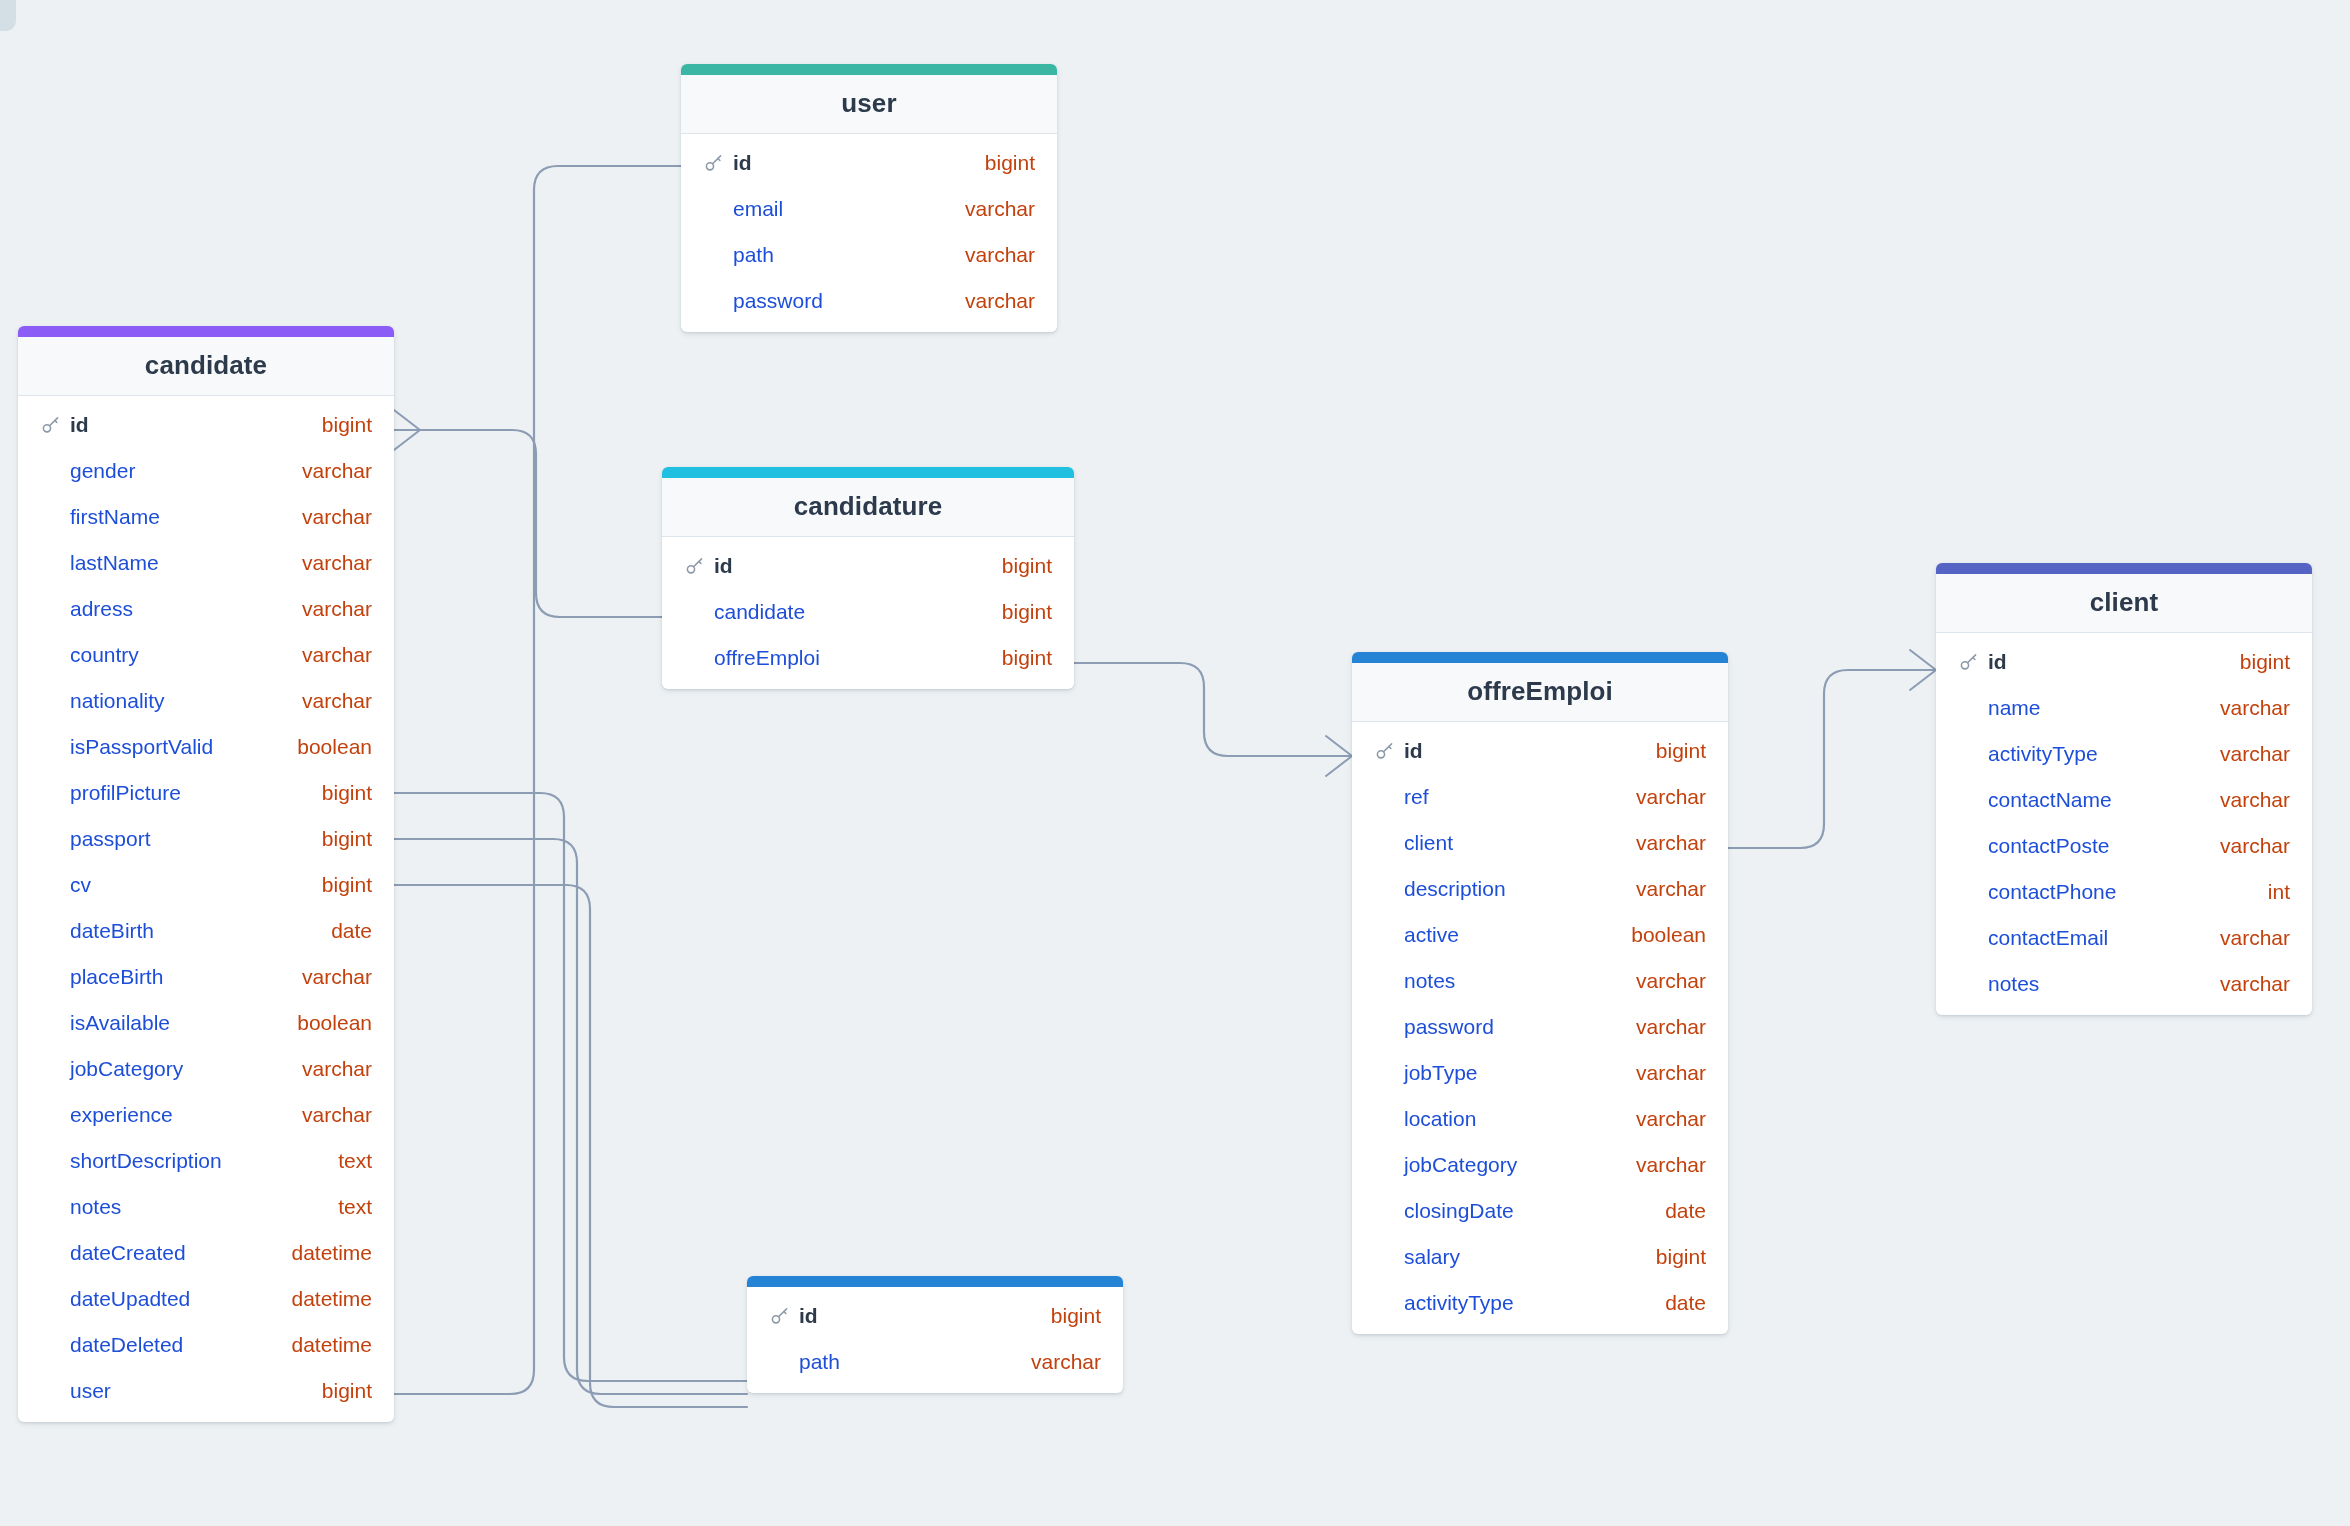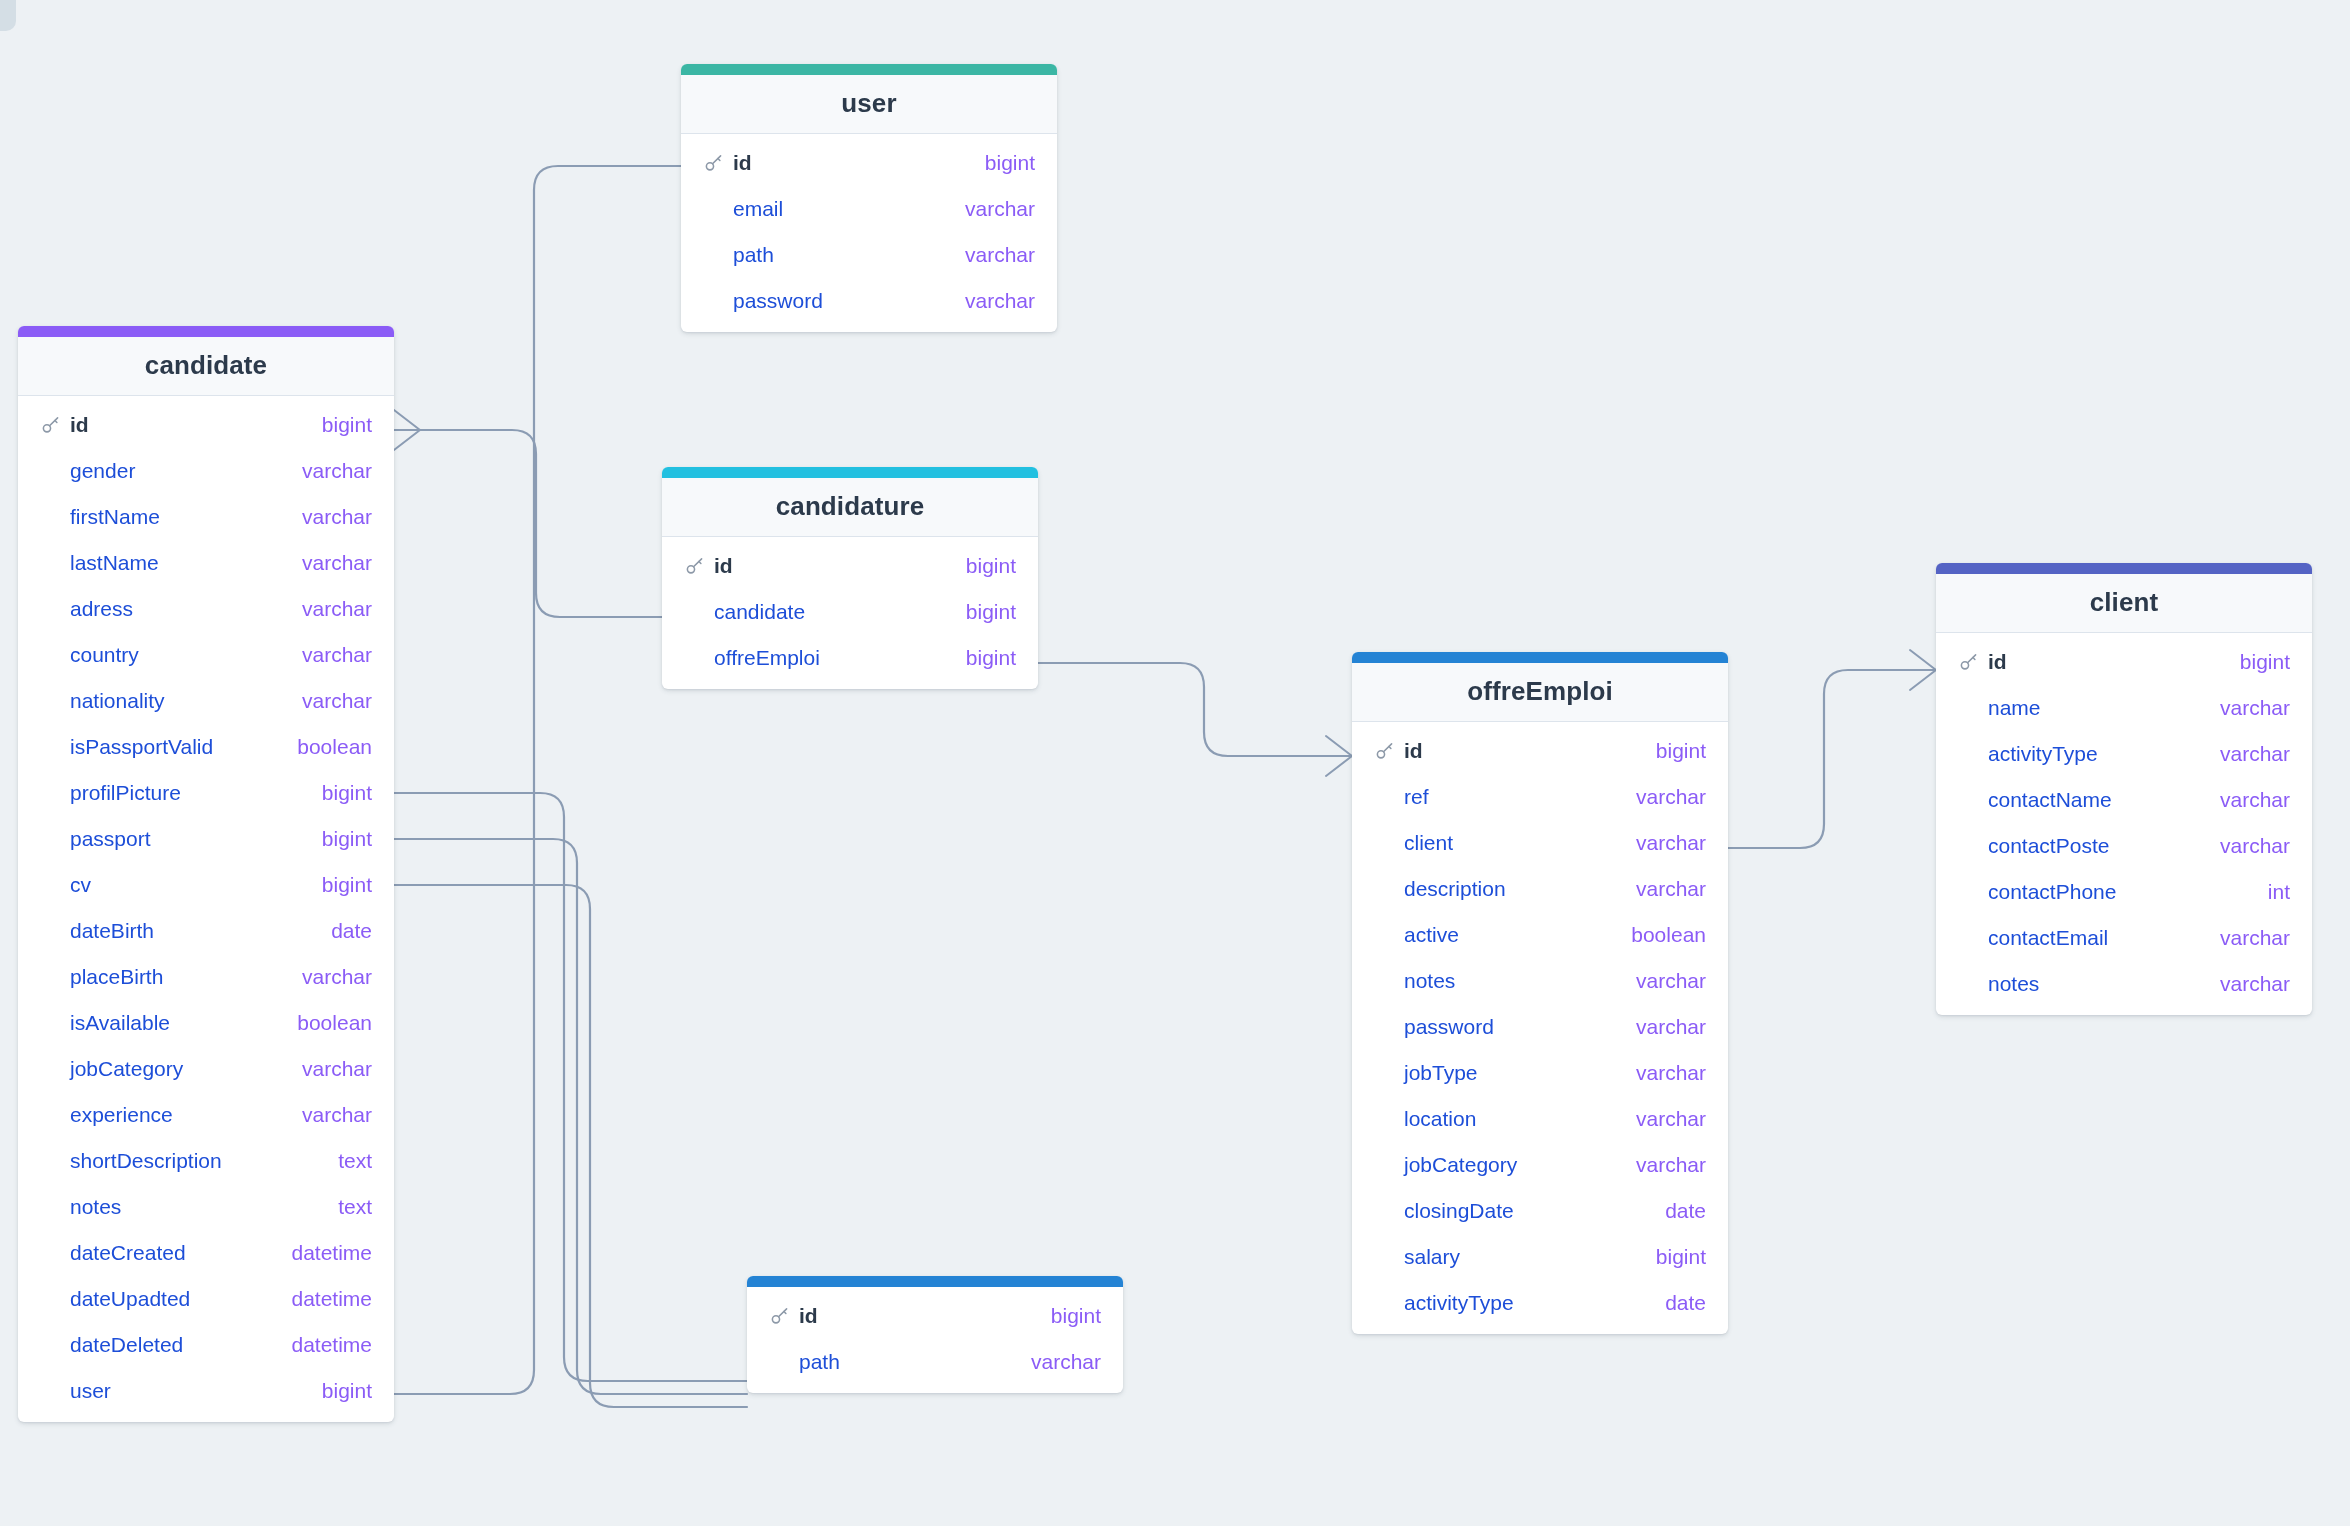--- a/index.html
+++ b/index.html
@@ -98,21 +98,21 @@
     align-items: center;
     gap: 8px;
   }
   .row.pk .col-name {
     font-weight: bold;
     color: #2c3a4b;
   }
   .col-type {
     flex: 0 0 auto;
     font-size: 21px;
-    color: #8b5cf6;
+    color: #c2410c;
     white-space: nowrap;
     padding-left: 18px;
   }
   .key-icon {
     flex: 0 0 auto;
     width: 22px;
     height: 22px;
     display: inline-block;
     line-height: 0;
   }
@@ -349,21 +349,21 @@
           </div>
           <div class="row">
             <div class="col-name">
               <span class="indent"></span>
               <span>password</span>
             </div>
             <div class="col-type">varchar</div>
           </div>
         </div>
       </div>
-      <div class="table-card" style="left: 662px; top: 467px; width: 376px;">
+      <div class="table-card" style="left: 662px; top: 467px; width: 412px;">
         <div class="accent-bar" style="background: rgb(34, 192, 224);"></div>
         <div class="table-title">candidature</div>
         <div class="rows">
           <div class="row pk">
             <div class="col-name">
               <span class="key-icon"><svg viewBox="0 0 24 24" width="22" height="22" aria-hidden="true">
                   <g fill="none" stroke="#8d99a8" stroke-width="1.7" stroke-linecap="round" stroke-linejoin="round">
                     <circle cx="7.6" cy="15.6" r="3.9"></circle>
                     <path d="M10.4 12.8 L19.2 4.2"></path>
                     <path d="M16.3 7.1 L18.4 9.2"></path>

